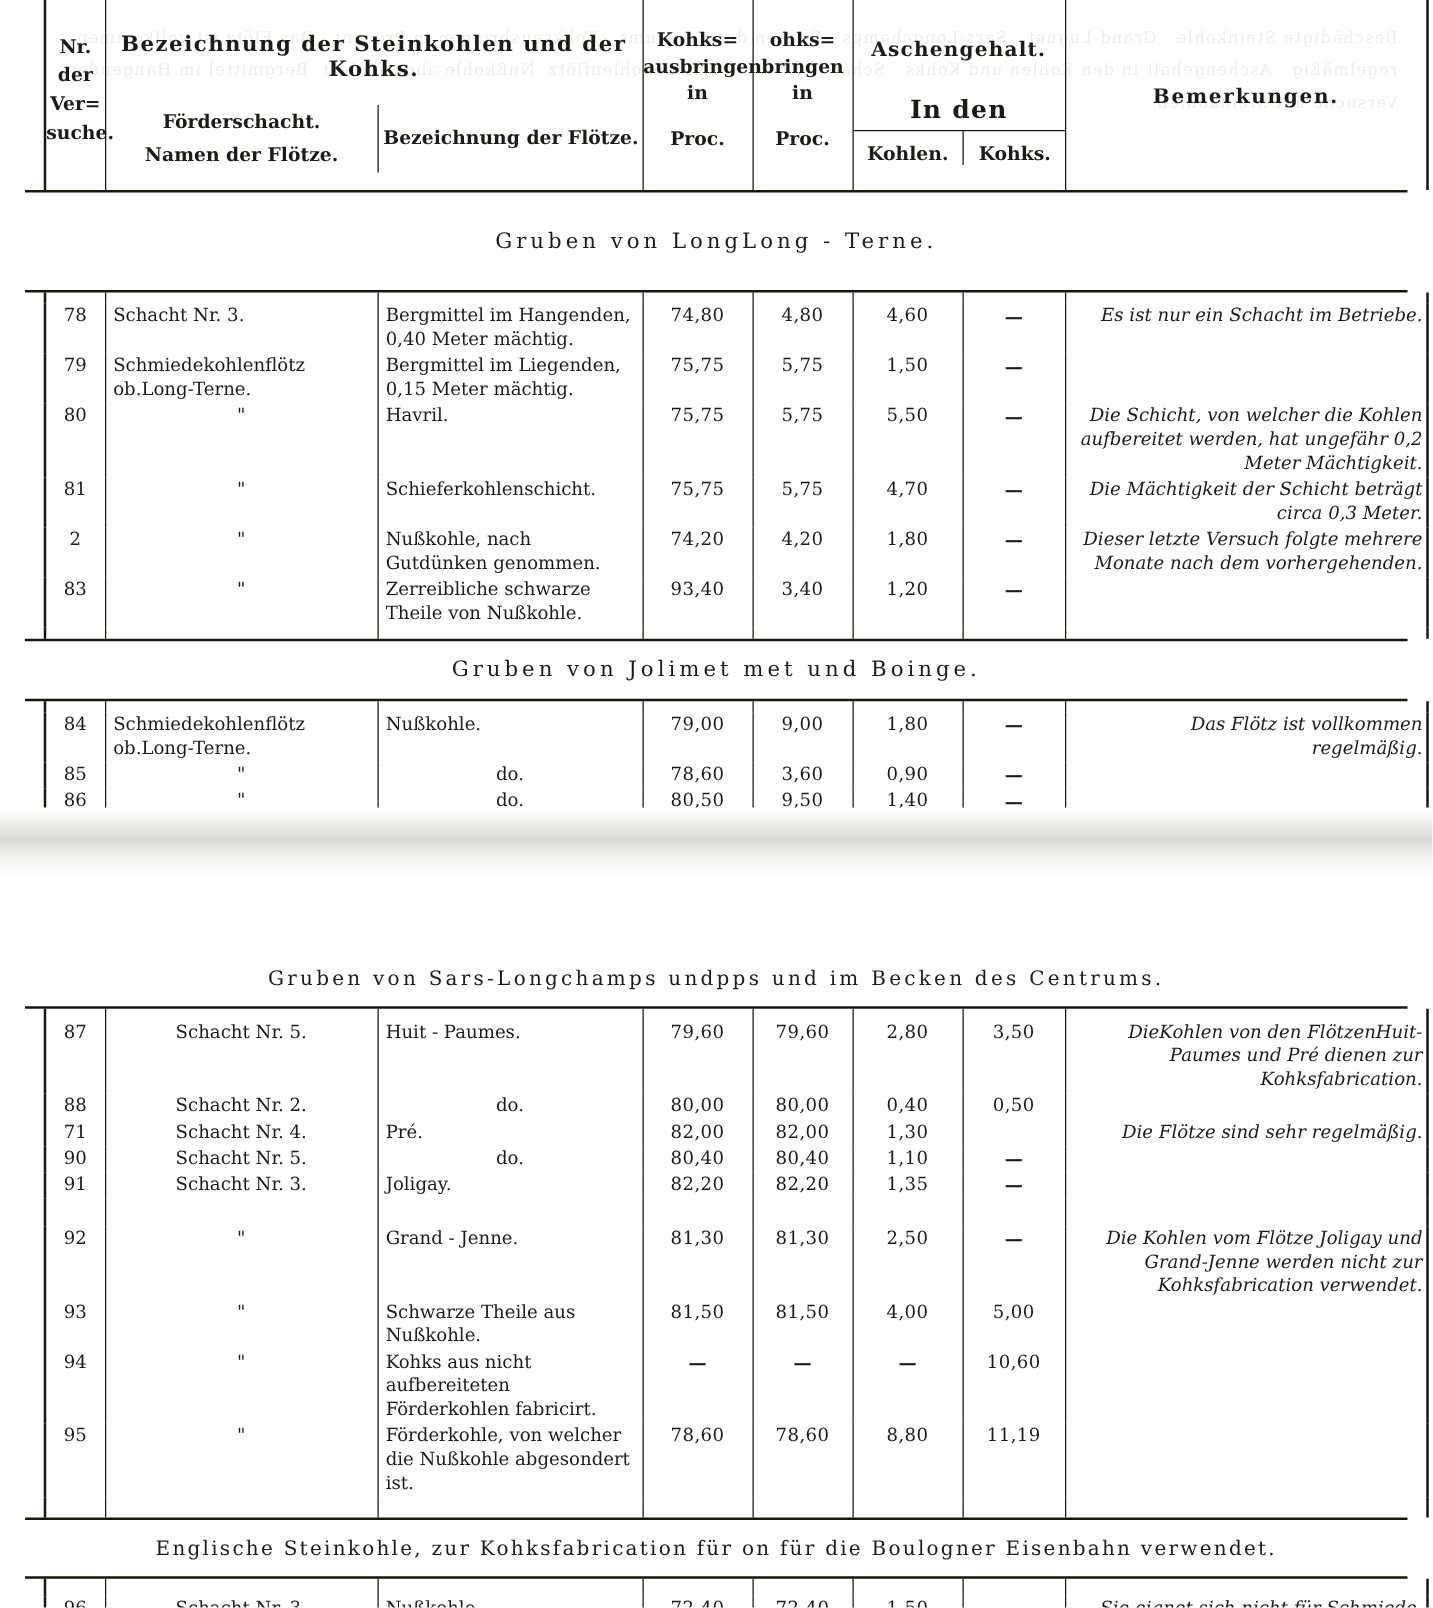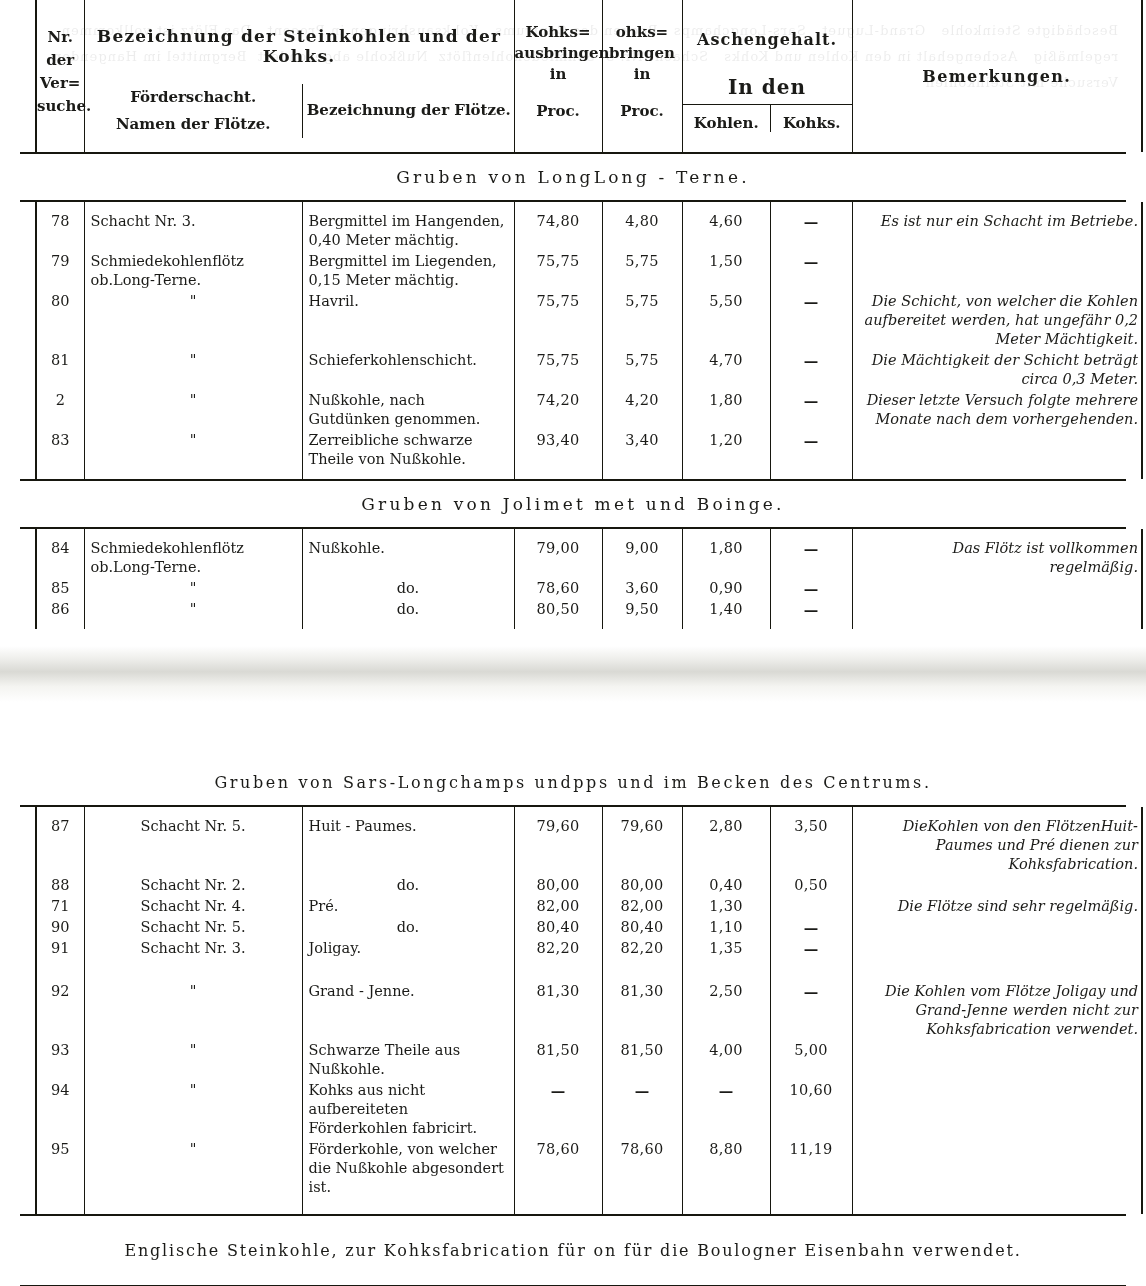--- a/index.html
+++ b/index.html
@@ -156,21 +156,21 @@
           </tbody>
               </table>
         </th>
         <th class="vl" style="text-align:center;font-size:16px;letter-spacing:1.4px;vertical-align:middle">Bemerkungen.</th>
       </tr>
     </tbody>
       </table>
 
     <div class="rule" style="margin:0 20px;"></div>
 
-    <table style="margin:0 20px;width:1106px;border-collapse:collapse;table-layout:fixed">
+    <table style="margin:16px 20px;width:1106px;border-collapse:collapse;table-layout:fixed">
       <tbody>
           <tr class="sect-row">
         <td class="sect">Gruben von LongLong - Terne.</td>
       </tr>
     </tbody>
       </table>
     <div class="rule" style="margin:0 20px;"></div>
 
     <table class="tbl" style="border-top:none">
       <colgroup>
@@ -511,21 +511,21 @@
             <td class="vl"></td>
             <td class="vl"></td>
             <td class="vl"></td>
             <td class="vl"></td>
           </tr>
     </tbody>
       </table>
 
     <div class="rule" style="margin:0 20px;"></div>
 
-    <table style="margin:12px 20px;width:1106px;border-collapse:collapse;table-layout:fixed">
+    <table style="margin:0 20px;width:1106px;border-collapse:collapse;table-layout:fixed">
       <tbody>
           <tr class="sect-row">
         <td class="sect" style="font-size:16px;letter-spacing:1.8px">Englische Steinkohle, zur Kohksfabrication für  on für die Boulogner Eisenbahn verwendet.</td>
       </tr>
     </tbody>
       </table>
     <div class="rule" style="margin:0 20px;"></div>
 
     <table class="tbl" style="border-top:none">
       <colgroup>

